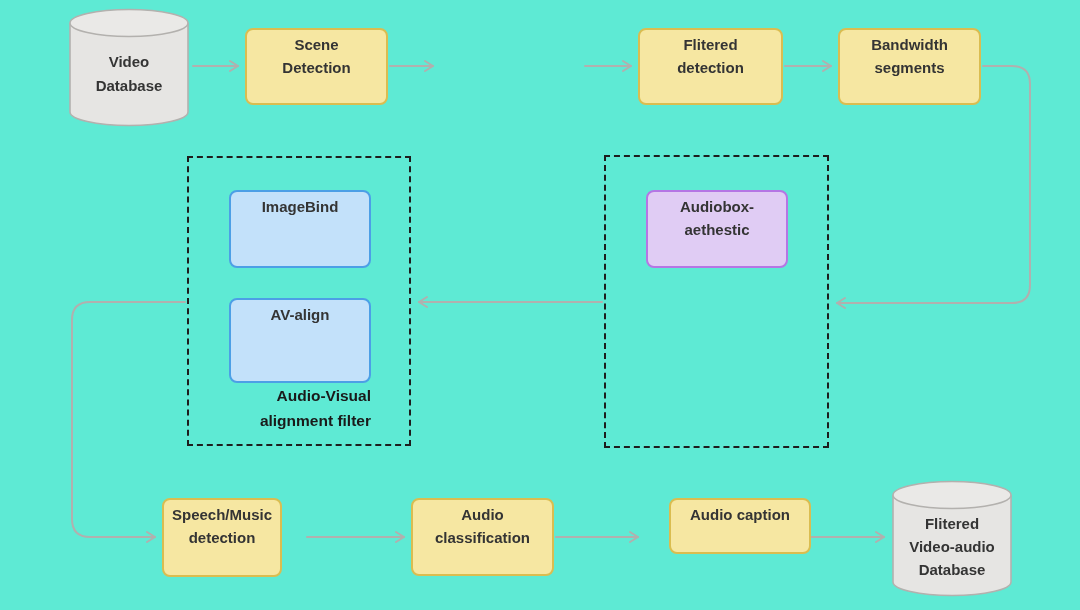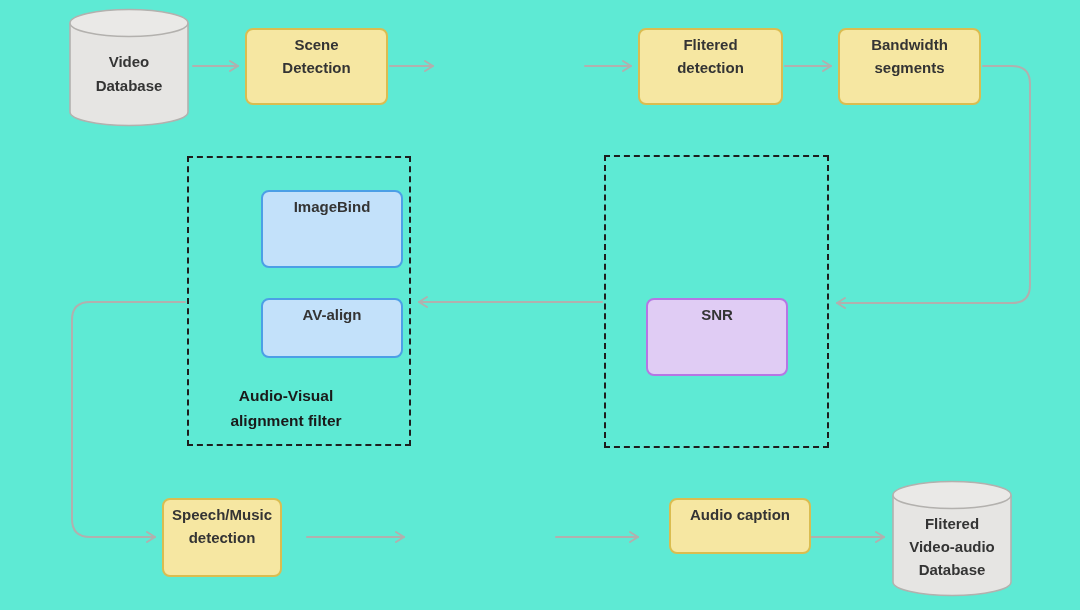--- a/index.html
+++ b/index.html
@@ -31,37 +31,37 @@
     align-items:flex-start;
     justify-content:center;
     text-align:center;
     padding:4px 14px;
     font-weight:700;
     font-size:15px;
     line-height:1.5;
     color:#343434;
   }
   .yellow{ background:#f6e7a2; border-color:#dabd50; }
-  .blue{   background:#c3e1fa; border-color:#4c9fe6;margin-left:32px; }
+  .blue{   background:#c3e1fa; border-color:#4c9fe6; }
   .purple{ background:#e0ccf4; border-color:#b576e4; }
   .group{
     position:absolute;
     box-sizing:border-box;
     border:2px dashed #1d1d1d;
     background:transparent;
   }
   .group .box{ position:absolute; }
   .group-title{
     position:absolute;
     left:12px;
     font-weight:700;
     font-size:15.5px;
     line-height:1.6;
     color:#1a1a1a;
-    text-align:center;
+    text-align:right;
   }
   .cyl{
     position:absolute;
   }
   .cyl svg{ position:absolute; left:0; top:0; }
   .cyl-lbl{
     position:absolute;
     left:0; top:0; right:0; bottom:0;
     display:flex;
     align-items:center;
@@ -114,34 +114,37 @@
     <span>Flitered detection</span>
   </div>
   <div class="box yellow" style="left:838px;top:28px;width:143px;height:77px">
     <span>Bandwidth segments</span>
   </div>
 
   <div class="group" style="left:187px;top:156px;width:224px;height:290px">
     <div class="box blue" style="left:40px;top:32px;width:142px;height:78px">
       <span>ImageBind</span>
     </div>
-    <div class="box blue" style="left:40px;top:140px;width:142px;height:60px">
+    <div class="box blue" style="left:40px;top:140px;width:142px;height:85px">
       <span>AV-align</span>
     </div>
     <div class="group-title" style="bottom:10px;width:170px">Audio-Visual alignment filter</div>
   </div>
 
   <div class="group" style="left:604px;top:155px;width:225px;height:293px">
-    <div class="box purple" style="left:40px;top:141px;width:142px;height:78px">
-      <span>SNR</span>
+    <div class="box purple" style="left:40px;top:33px;width:142px;height:78px">
+      <span>Audiobox-aethestic</span>
     </div>
   </div>
 
   <div class="box yellow" style="left:162px;top:498px;width:120px;height:79px">
     <span>Speech/Music detection</span>
+  </div>
+  <div class="box yellow" style="left:411px;top:498px;width:143px;height:78px">
+    <span>Audio classification</span>
   </div>
   <div class="box yellow" style="left:669px;top:498px;width:142px;height:56px">
     <span>Audio caption</span>
   </div>
 
   <div class="cyl" style="left:891px;top:479px;width:122px;height:119px">
     <svg width="122" height="119" viewBox="0 0 122 119">
       <path d="M2 16 V103 A59 13.5 0 0 0 120 103 V16" fill="#e6e5e3" stroke="#b3b1ae" stroke-width="1.6"></path>
       <ellipse cx="61" cy="16" rx="59" ry="13.5" fill="#eae9e7" stroke="#b3b1ae" stroke-width="1.6"></ellipse>
     </svg>

